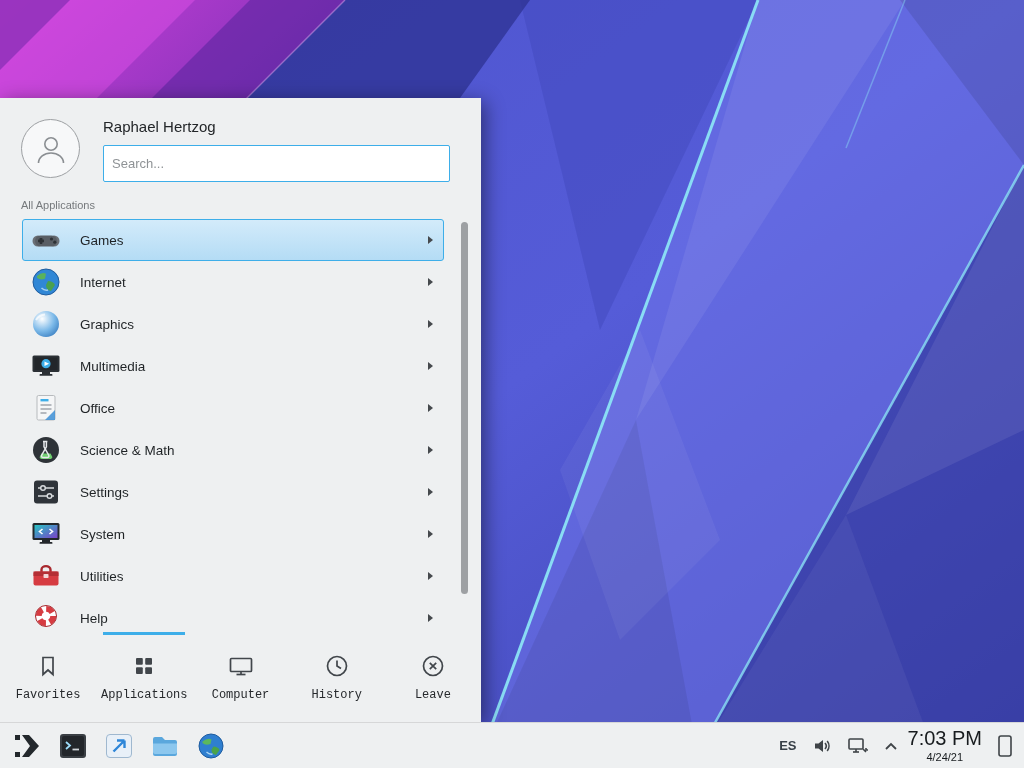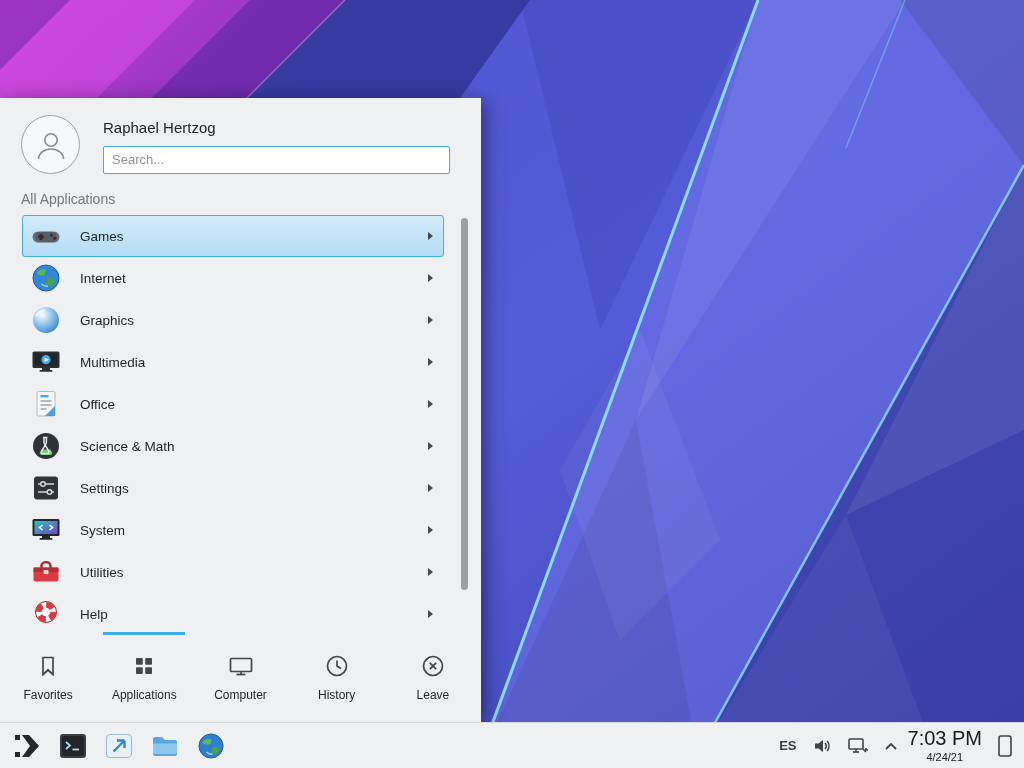--- a/index.html
+++ b/index.html
@@ -18,48 +18,48 @@
     display:flex; flex-direction:column;
   }
   .lheader { padding:17px 21px 8px 21px; display:flex; align-items:center; flex:0 0 auto; }
   .avatar {
     width:57px; height:57px; border-radius:50%; border:1px solid #9da0a3;
     background:#f7f8f9; display:flex; align-items:center; justify-content:center; flex:0 0 auto;
   }
   .user-col { margin-left:23px; margin-right:10px; flex:1; }
   .user-name { font-size:15px; color:#232629; padding-top:3px; }
   .search-input {
-    margin-top:10px; width:100%; box-sizing:border-box; height:28px;
+    margin-top:10px; width:100%; box-sizing:border-box; height:37px;
     border:1px solid #3daee9; border-radius:2px; background:#ffffff;
     font:13px "Liberation Sans","DejaVu Sans",sans-serif; color:#232629; padding:0 8px; outline:none;
   }
   .search-input::placeholder { color:#8f9396; }
 
-  .section-label { font-size:14px; color:#75797c; padding:9px 0 3px 21px; flex:0 0 auto; }
+  .section-label { font-size:11px; color:#75797c; padding:9px 0 3px 21px; flex:0 0 auto; }
 
   .cat-list { position:relative; flex:1; overflow:hidden; padding-top:5px; }
   .cat-row {
     height:42px; margin:0 37px 0 22px; border:1px solid transparent; border-radius:3px;
     display:flex; align-items:center; box-sizing:border-box;justify-content:space-between;
   }
   .cat-row.selected { background:linear-gradient(180deg,#d3ebfa,#b4dcf5); border-color:#3daee9; }
   .cat-icon { width:32px; height:32px; margin-left:7px; flex:0 0 auto; display:flex; }
   .cat-label { margin-left:18px; font-size:13.5px; color:#1f2326; white-space:nowrap; }
   .chevron {
     margin-left:auto; margin-right:10px; width:0; height:0;
     border-left:5px solid #45494d; border-top:4.5px solid transparent; border-bottom:4.5px solid transparent;
   }
   .scrollbar { position:absolute; top:8px; right:13px; width:7px; height:calc(100% - 16px); }
   .scroll-thumb { position:absolute; top:0; width:7px; height:372px; border-radius:3.5px; background:#9da0a3; }
 
   .lfooter { height:90px; display:flex; flex:0 0 auto; background:#eef0f1; }
   .ftab {
     flex:1; position:relative; display:flex; flex-direction:column; align-items:center;
     justify-content:center; gap:9px; font-size:12px; color:#26292c;
-    background:none; border:none; padding:0; font-family:Liberation Sans, sans-serif;
+    background:none; border:none; padding:0; font-family:Liberation Mono, monospace;
   }
   .ftab .indicator { display:none; }
   .ftab.active .indicator { display:block; position:absolute; top:0; left:7px; right:7px; height:3px; background:#3daee9; }
   .ficon { display:flex; }
 
   
   #taskbar {
     position:absolute; left:0; bottom:0; width:100%; height:46px; background:#eef0f1;
     border-top:1px solid #d6d7d8; display:flex; align-items:center;
     box-sizing:border-box; padding:0 6px 0 8px; z-index:6;

